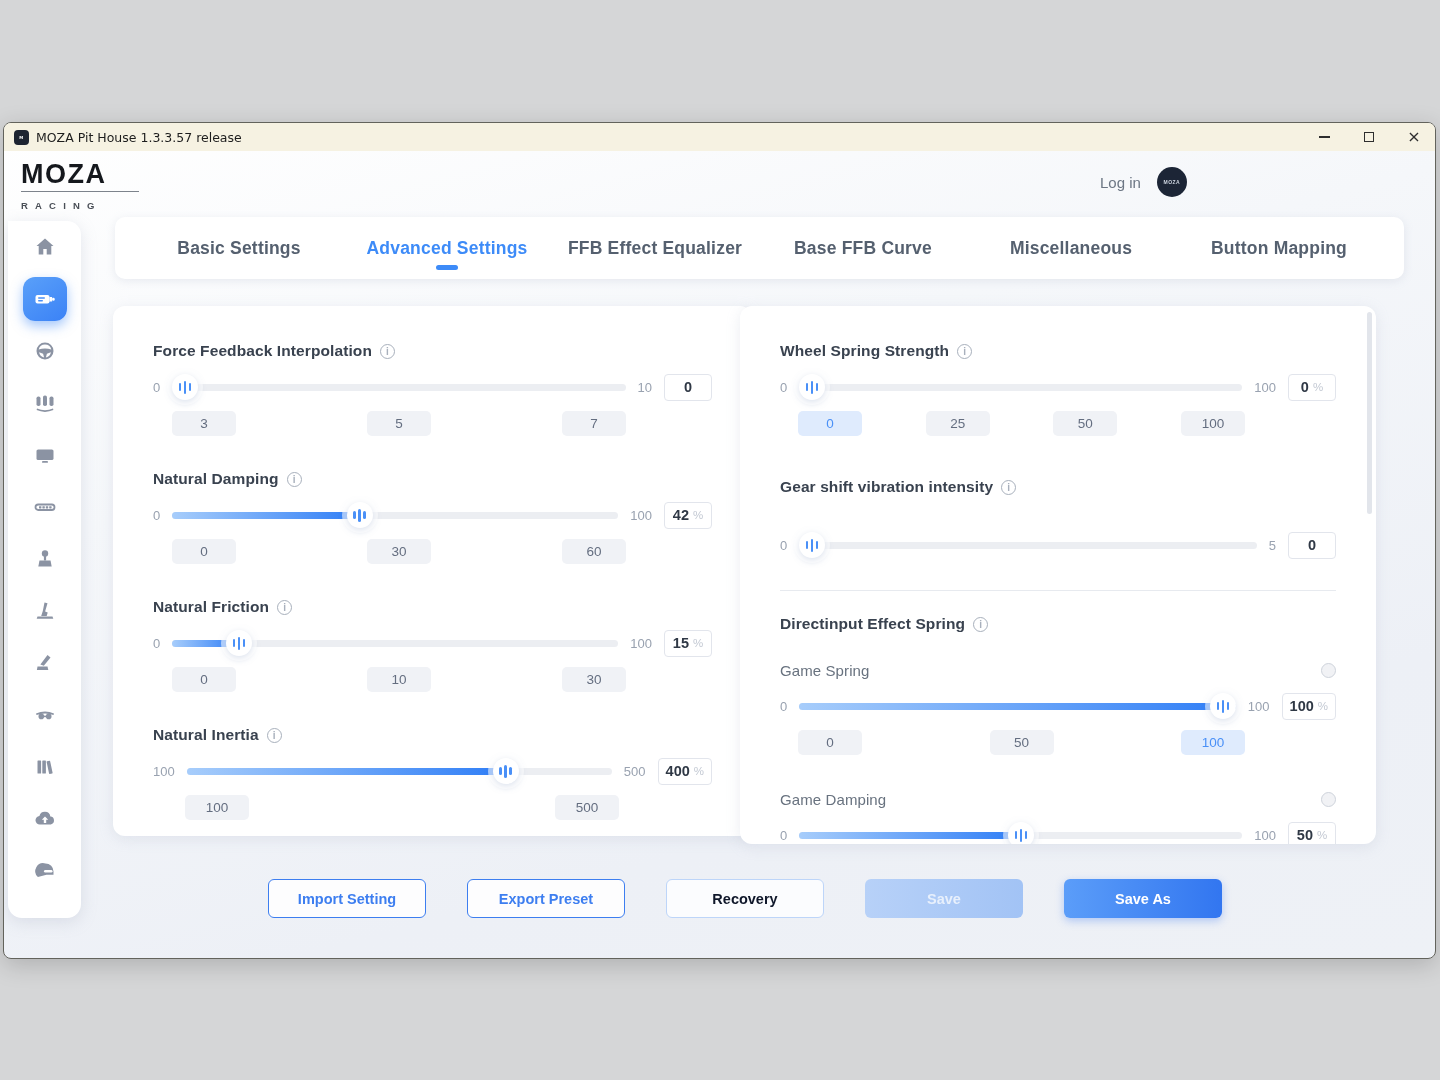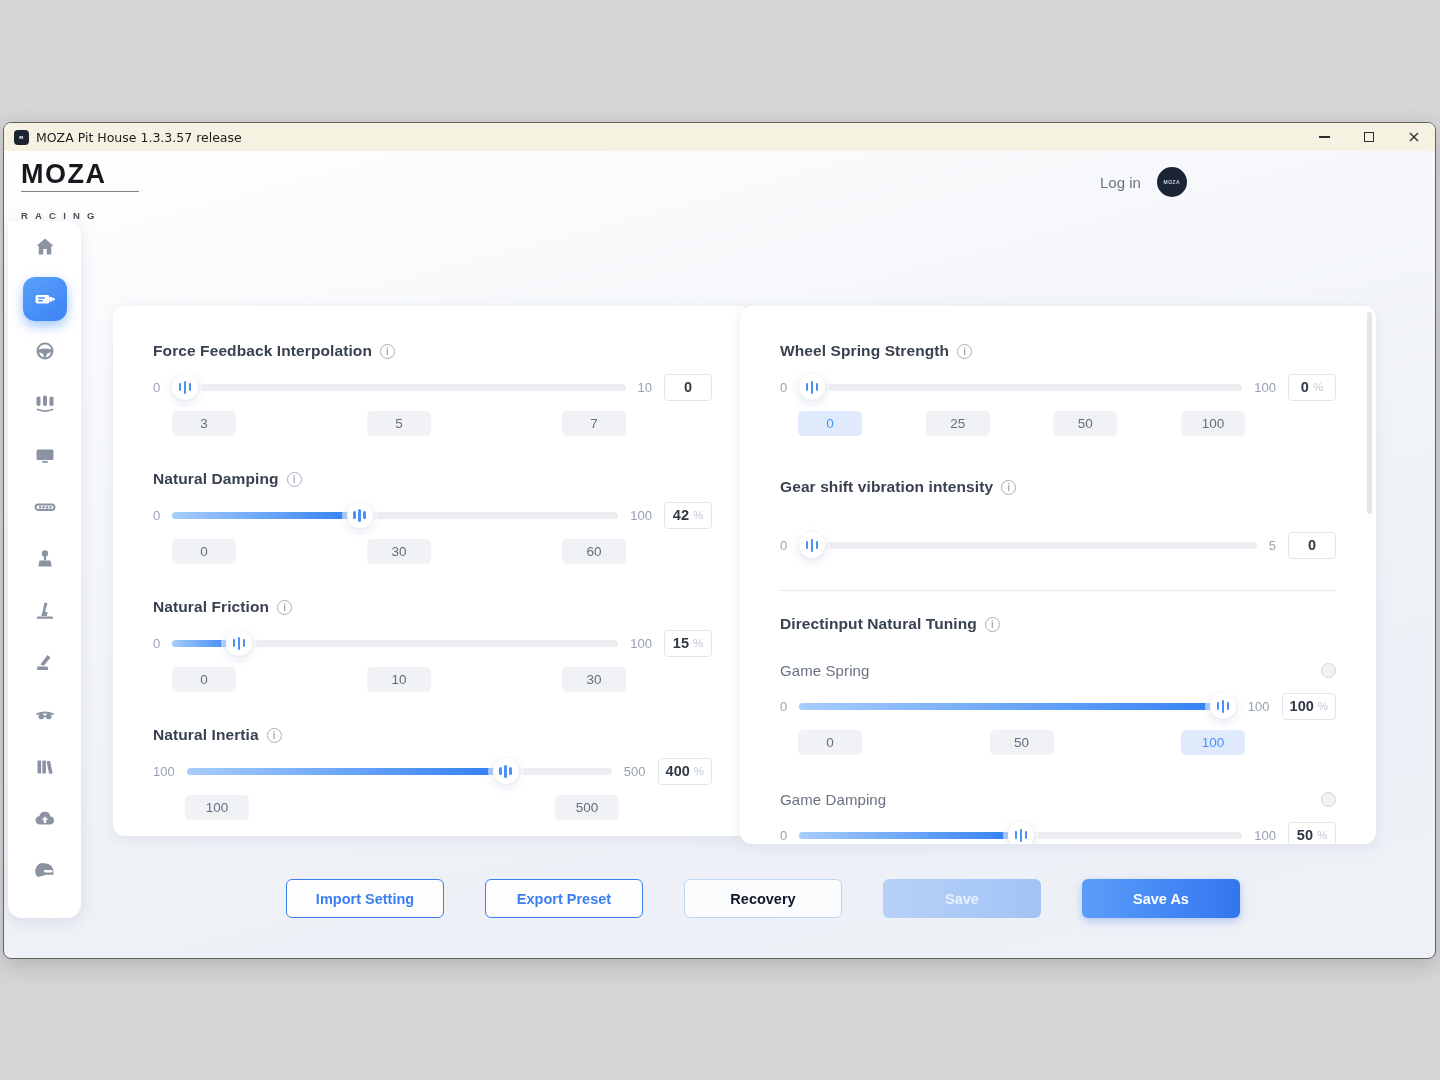--- a/index.html
+++ b/index.html
@@ -34,21 +34,21 @@
   .close-glyph { font-size:16px; line-height:1; color:#2e2e2e; }
 
   
   .logo { position:absolute; left:17px; top:38px; width:118px; }
   .logo-top {
     font-size:27px; font-weight:900; color:#15181d; letter-spacing:1.5px;
     line-height:1; font-stretch:condensed;
   }
   .logo-bottom {
     margin-top:3px; font-size:9.5px; font-weight:bold; color:#4a4f57;
-    letter-spacing:7.2px; border-top:1.5px solid #7d838c; padding-top:18px;
+    letter-spacing:7.2px; border-top:1.5px solid #7d838c; padding-top:8px;
   }
   .login-area { position:absolute; left:1096px; top:44px; display:flex; align-items:center; gap:16px; }
   .login-label { font-size:15px; color:#6c7684; }
   .avatar {
     width:30px; height:30px; border-radius:50%; background:#1c2536;
     display:flex; align-items:center; justify-content:center;
     color:#cfd6e2; font-size:5px; font-weight:bold; letter-spacing:.5px;
   }
 
   
@@ -143,21 +143,21 @@
   .col-left .section:nth-child(4) .presets { margin-left:32px; width:434px; }
   .col-right .presets { margin-left:18px; width:447px; }
   .col-right .section:nth-child(2) { margin-top:41px; }
   .col-right .section:nth-child(2) .slider-row { margin-top:35px; }
   .col-right .divider { margin-top:32px; height:1px; background:#e7eaef; }
   .col-right .group-head { margin-top:23px; }
   .col-right .section:nth-child(5) { margin-top:26px; }
   .col-right .section:nth-child(6) { margin-top:34px; }
 
   
-  .footer { position:absolute; left:282px; top:756px; display:flex; gap:41px; }
+  .footer { position:absolute; left:264px; top:756px; display:flex; gap:41px; }
   .f-btn {
     width:158px; height:39px; border-radius:6px; font-size:14.5px; font-weight:bold;
     font-family:inherit; cursor:pointer; display:flex; align-items:center; justify-content:center;
   }
   .f-outline { background:#fdfdfe; border:1.5px solid #3d7ef0; color:#3d7ef0; }
   .f-outline-disabled { background:#fbfcfe; border:1.5px solid #bdd5f9; color:#0f172a; }
   .f-fill-disabled { background:linear-gradient(90deg,#b7d1f8,#a2c3f5); border:none; color:#e8f0fc; }
   .f-primary { background:linear-gradient(90deg,#5b9df9,#3276f0); border:none; color:#fff; box-shadow:0 3px 9px rgba(60,120,240,.35); }
 </style>
 </head>
@@ -308,20 +308,28 @@
       </div>
       <div class="side-item">
         <span>
           <svg width="24" height="24" viewBox="0 0 24 24" fill="#8b93a3" xmlns="http://www.w3.org/2000/svg">
             <circle cx="12" cy="21" r="7"></circle>
           </svg>
         </span>
       </div>
     </div>
 
+  <div class="tabbar" id="tabbar">
+      <div class="tab">Basic Settings</div>
+      <div class="tab active">Advanced Settings</div>
+      <div class="tab">FFB Effect Equalizer</div>
+      <div class="tab">Base FFB Curve</div>
+      <div class="tab">Miscellaneous</div>
+      <div class="tab">Button Mapping</div>
+    </div>
 
   <div class="card card-left">
     <div class="col-left" id="left-col">
         <div class="section">
           <div class="label-row">
             <span class="sec-label">Force Feedback Interpolation</span>
             <span class="info-icon">i</span>
           </div>
           <div class="slider-row">
             <span class="rail-lbl rail-min">0</span>
@@ -474,21 +482,21 @@
               </div>
             </div>
             <span class="rail-lbl rail-max">5</span>
             <div class="value-box">
               <span class="value-num">0</span>
             </div>
           </div>
         </div>
         <div class="divider"></div>
         <div class="label-row group-head">
-          <span class="sec-label">Directinput Natural Tuning</span>
+          <span class="sec-label">Directinput Effect Spring</span>
           <span class="info-icon">i</span>
         </div>
         <div class="section">
           <div class="label-row">
             <span class="sec-label sub">Game Spring</span>
             <span class="radio"></span>
           </div>
           <div class="slider-row">
             <span class="rail-lbl rail-min">0</span>
             <div class="track">

